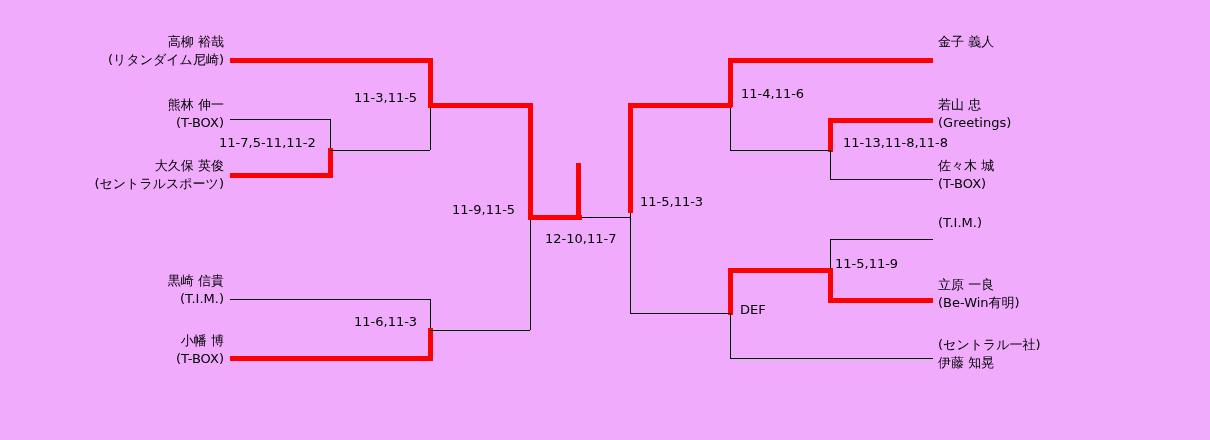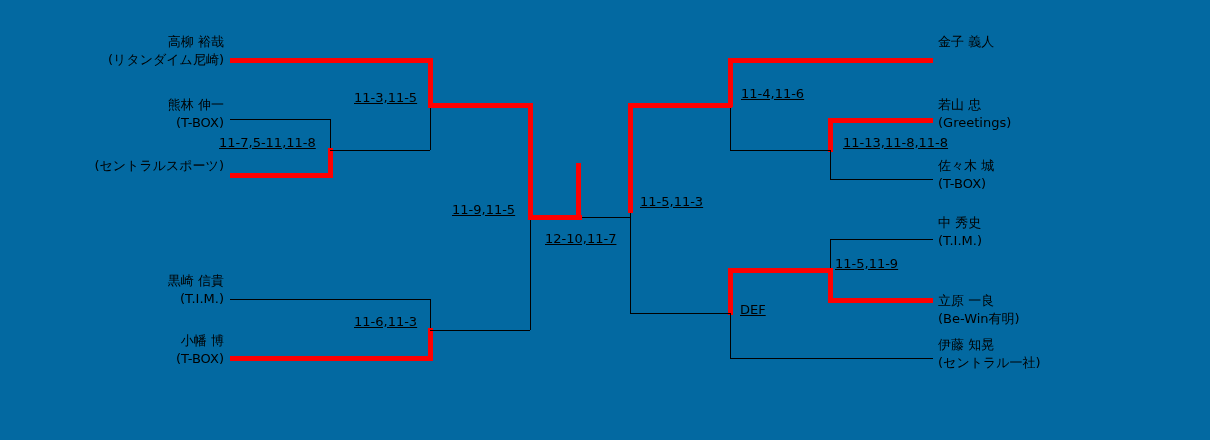--- a/index.html
+++ b/index.html
@@ -1,43 +1,44 @@
 <!DOCTYPE html>
 <html style="--win: #ff0000; --line: #000000;"><head>
 <meta charset="utf-8">
 <style>
   html, body { margin:0; padding:0; background:#ffffff; }
   .canvas {
-    position:relative; width:1210px; height:440px; background:#0369a1;
+    position:relative; width:1210px; height:440px; background:#f0abfc;
     font-family:"DejaVu Sans","Liberation Sans",sans-serif; color:#000;
     overflow:hidden;
   }
   .h { position:absolute; height:1px; background:var(--line,#000000); }
   .v { position:absolute; width:1px; background:var(--line,#000000); }
   .h.win { height:5px; background:var(--win,#ff0000); }
   .v.win { width:5px; background:var(--win,#ff0000); }
   .entry { position:absolute; font-size:13px; line-height:18px; white-space:nowrap; }
   .entry.left  { left:14px; width:210px; text-align:right; }
   .entry.right { left:938px; width:260px; text-align:left; }
-  .score { position:absolute; font-size:13px; line-height:14px; white-space:nowrap;text-decoration:underline; }
+  .score { position:absolute; font-size:13px; line-height:14px; white-space:nowrap; }
 </style>
 </head>
 <body style="background: rgb(255, 255, 255);">
 
 <div class="canvas">
 
   <div class="entry left" style="top:33px">
     <div>高柳 裕哉</div>
     <div>(リタンダイム尼崎)</div>
   </div>
   <div class="entry left" style="top:96px">
     <div>熊林 伸一</div>
     <div>(T-BOX)</div>
   </div>
   <div class="entry left" style="top:157px">
+    <div>大久保 英俊</div>
     <div>(セントラルスポーツ)</div>
   </div>
   <div class="entry left" style="top:272px">
     <div>黒崎 信貴</div>
     <div>(T.I.M.)</div>
   </div>
   <div class="entry left" style="top:332px">
     <div>小幡 博</div>
     <div>(T-BOX)</div>
   </div>
@@ -47,33 +48,32 @@
   </div>
   <div class="entry right" style="top:96px">
     <div>若山 忠</div>
     <div>(Greetings)</div>
   </div>
   <div class="entry right" style="top:157px">
     <div>佐々木 城</div>
     <div>(T-BOX)</div>
   </div>
   <div class="entry right" style="top:214px">
-    <div>中 秀史</div>
     <div>(T.I.M.)</div>
   </div>
-  <div class="entry right" style="top:292px">
+  <div class="entry right" style="top:276px">
     <div>立原 一良</div>
     <div>(Be-Win有明)</div>
   </div>
   <div class="entry right" style="top:336px">
+    <div>(セントラル一社)</div>
     <div>伊藤 知晃</div>
-    <div>(セントラル一社)</div>
   </div>
 
-  <div class="score" style="left:219px;top:136px">11-7,5-11,11-8</div>
+  <div class="score" style="left:219px;top:136px">11-7,5-11,11-2</div>
   <div class="score" style="left:354px;top:91px">11-3,11-5</div>
   <div class="score" style="left:354px;top:315px">11-6,11-3</div>
   <div class="score" style="left:452px;top:203px">11-9,11-5</div>
   <div class="score" style="left:545px;top:232px">12-10,11-7</div>
   <div class="score" style="left:640px;top:195px">11-5,11-3</div>
   <div class="score" style="left:741px;top:87px">11-4,11-6</div>
   <div class="score" style="left:843px;top:136px">11-13,11-8,11-8</div>
   <div class="score" style="left:835px;top:257px">11-5,11-9</div>
   <div class="score" style="left:740px;top:303px">DEF</div>
 

